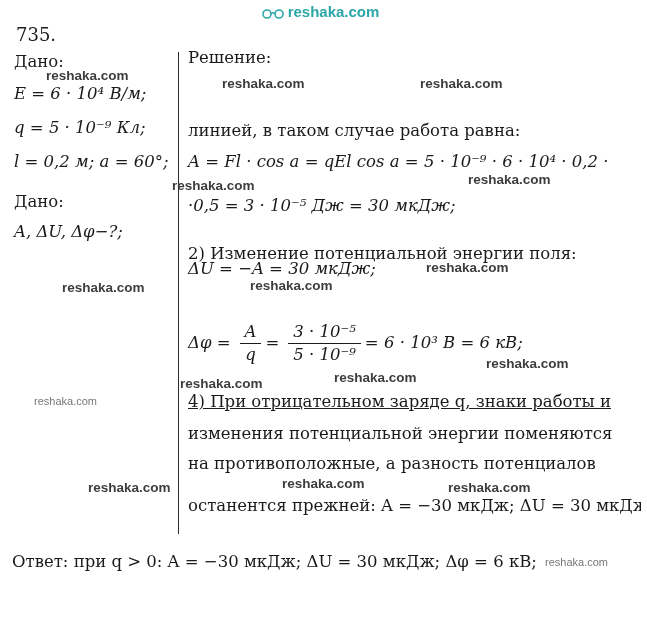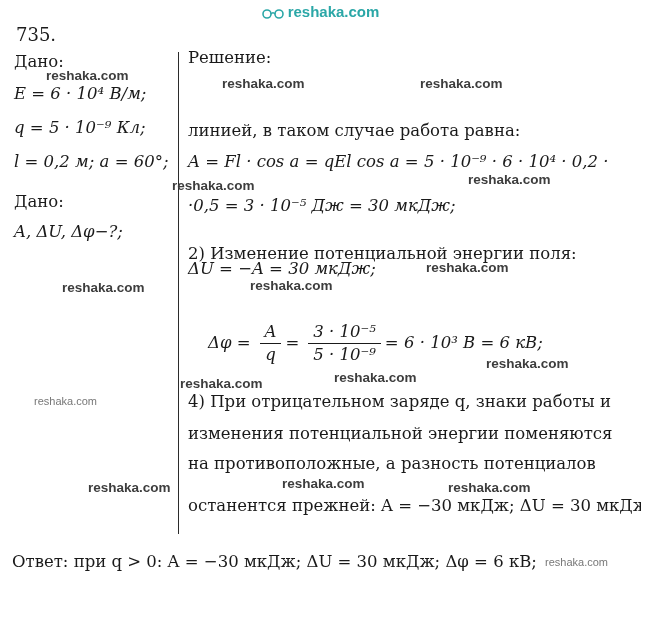--- a/index.html
+++ b/index.html
@@ -28,21 +28,21 @@
     position:absolute;
     font-family:"Liberation Sans", sans-serif;
     font-size:13.5px; font-weight:bold;
     color:#3d3d3d;
     white-space:nowrap;
   }
   .wm.small { font-size:11px; color:#777777; font-weight:normal; }
   .frac { display:inline-block; text-align:center; vertical-align:middle; margin:0 5px; }
   .frac .num { display:block; border-bottom:1.4px solid #1a1a1a; padding:0 5px 1px 5px; }
   .frac .den { display:block; padding:1px 5px 0 5px; }
-  .fracline { display:flex; align-items:center;margin-left:20px; }
+  .fracline { display:flex; align-items:center; }
   .fracline > span { margin-right:4px; }
 </style>
 </head>
 <body>
 
 <div class="page">
 
   <div class="logo">
     <svg class="logo-icon" width="22" height="12" viewBox="0 0 22 12">
       <circle cx="5" cy="6" r="4" fill="none" stroke="#2ba7a7" stroke-width="1.6"></circle>
@@ -76,21 +76,21 @@
       <span class="den">q</span>
     </span>
     <span>=</span>
     <span class="frac">
       <span class="num">3 · 10⁻⁵</span>
       <span class="den">5 · 10⁻⁹</span>
     </span>
     <span>= 6 · 10³ В = 6 кВ;</span>
   </div>
 
-  <div class="line hdr" style="left:188px; top:392px;">4) При отрицательном заряде q, знаки работы и</div>
+  <div class="line hdr" style="left:188px; top:392px;text-decoration:underline;">4) При отрицательном заряде q, знаки работы и</div>
   <div class="line hdr" style="left:188px; top:424px;">изменения потенциальной энергии поменяются</div>
   <div class="line hdr" style="left:188px; top:454px;">на противоположные, а разность потенциалов</div>
   <div class="line hdr" style="left:188px; top:496px;">останентся прежней: A = −30 мкДж; ΔU = 30 мкДж</div>
 
   <div class="line hdr" style="left:12px; top:552px;">Ответ: при q &gt; 0: A = −30 мкДж; ΔU = 30 мкДж; Δφ = 6 кВ;</div>
 
   <div class="wm" style="left:46px;  top:68px;">reshaka.com</div>
   <div class="wm" style="left:222px; top:76px;">reshaka.com</div>
   <div class="wm" style="left:420px; top:76px;">reshaka.com</div>
   <div class="wm" style="left:172px; top:178px;">reshaka.com</div>

